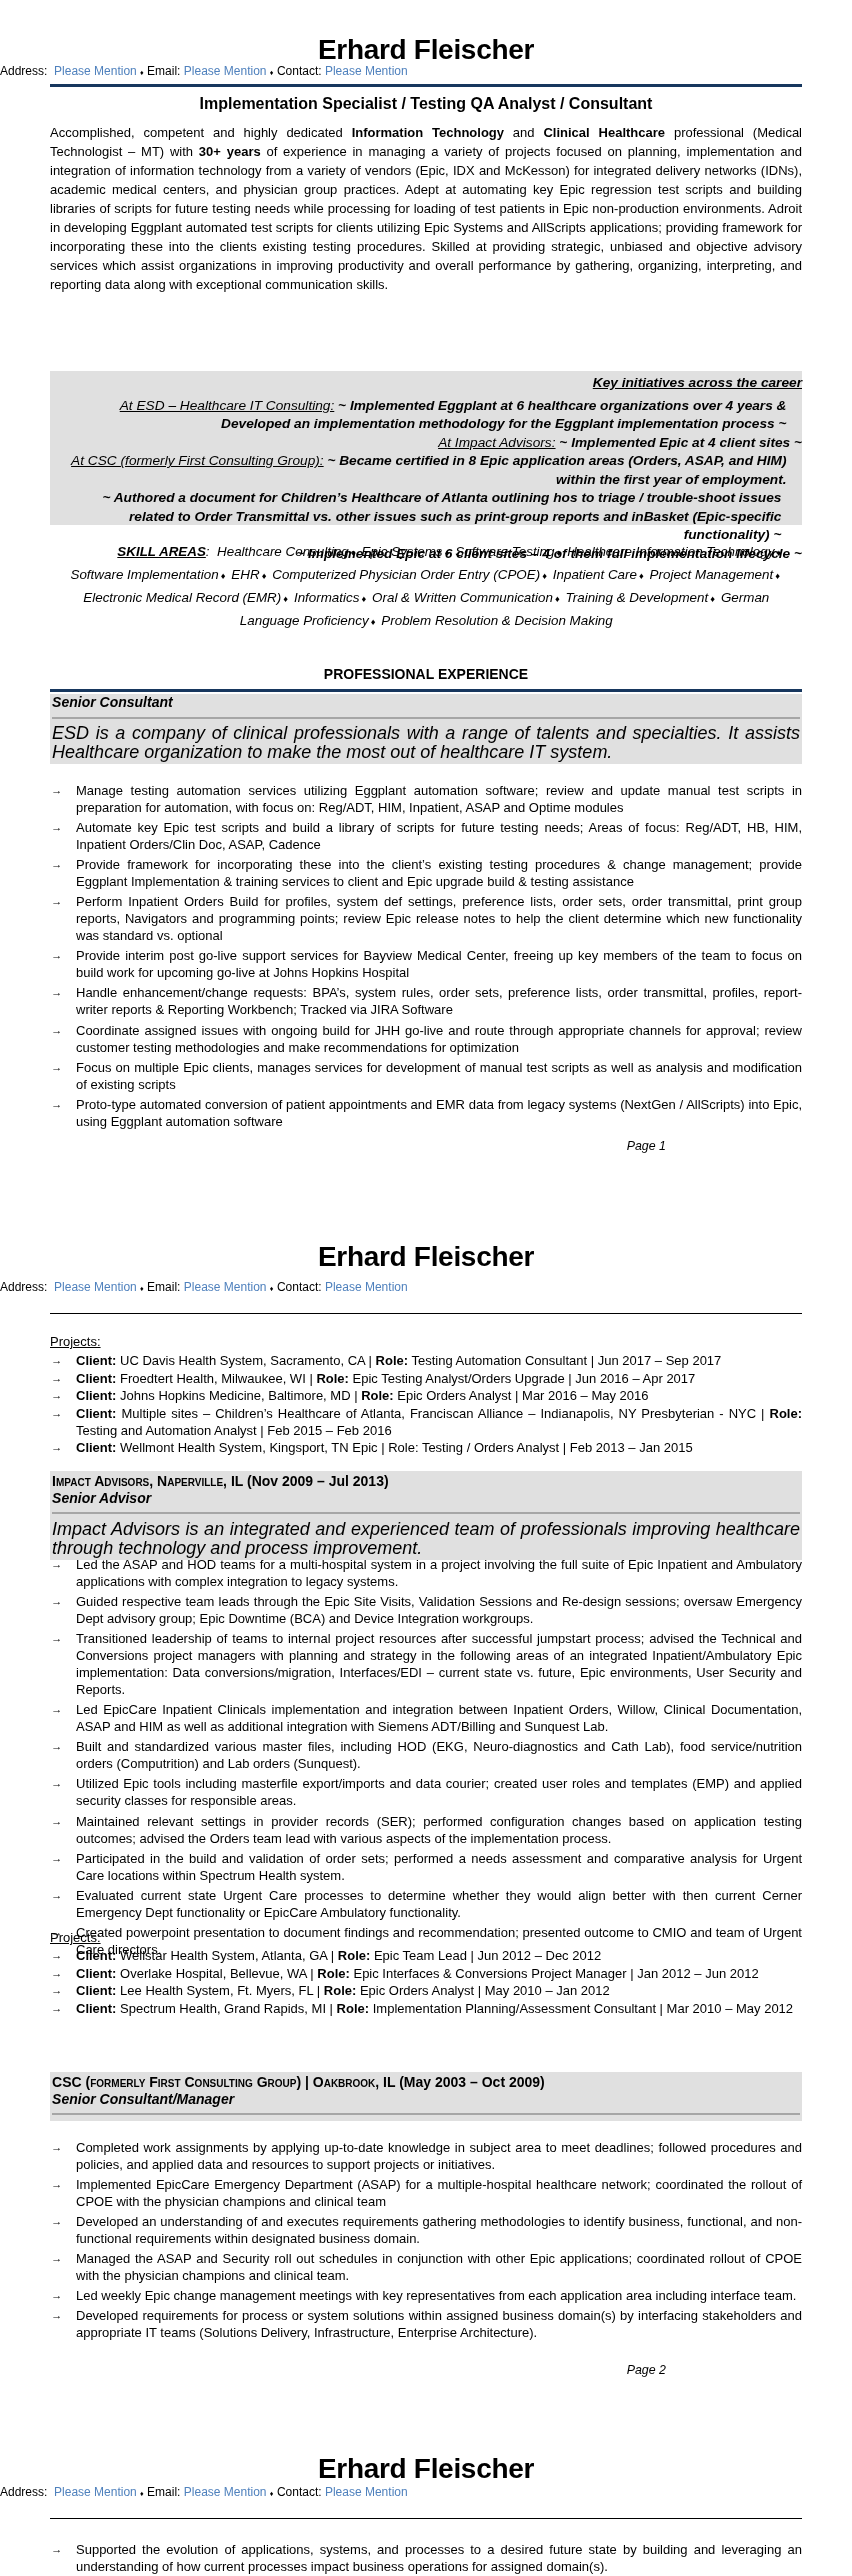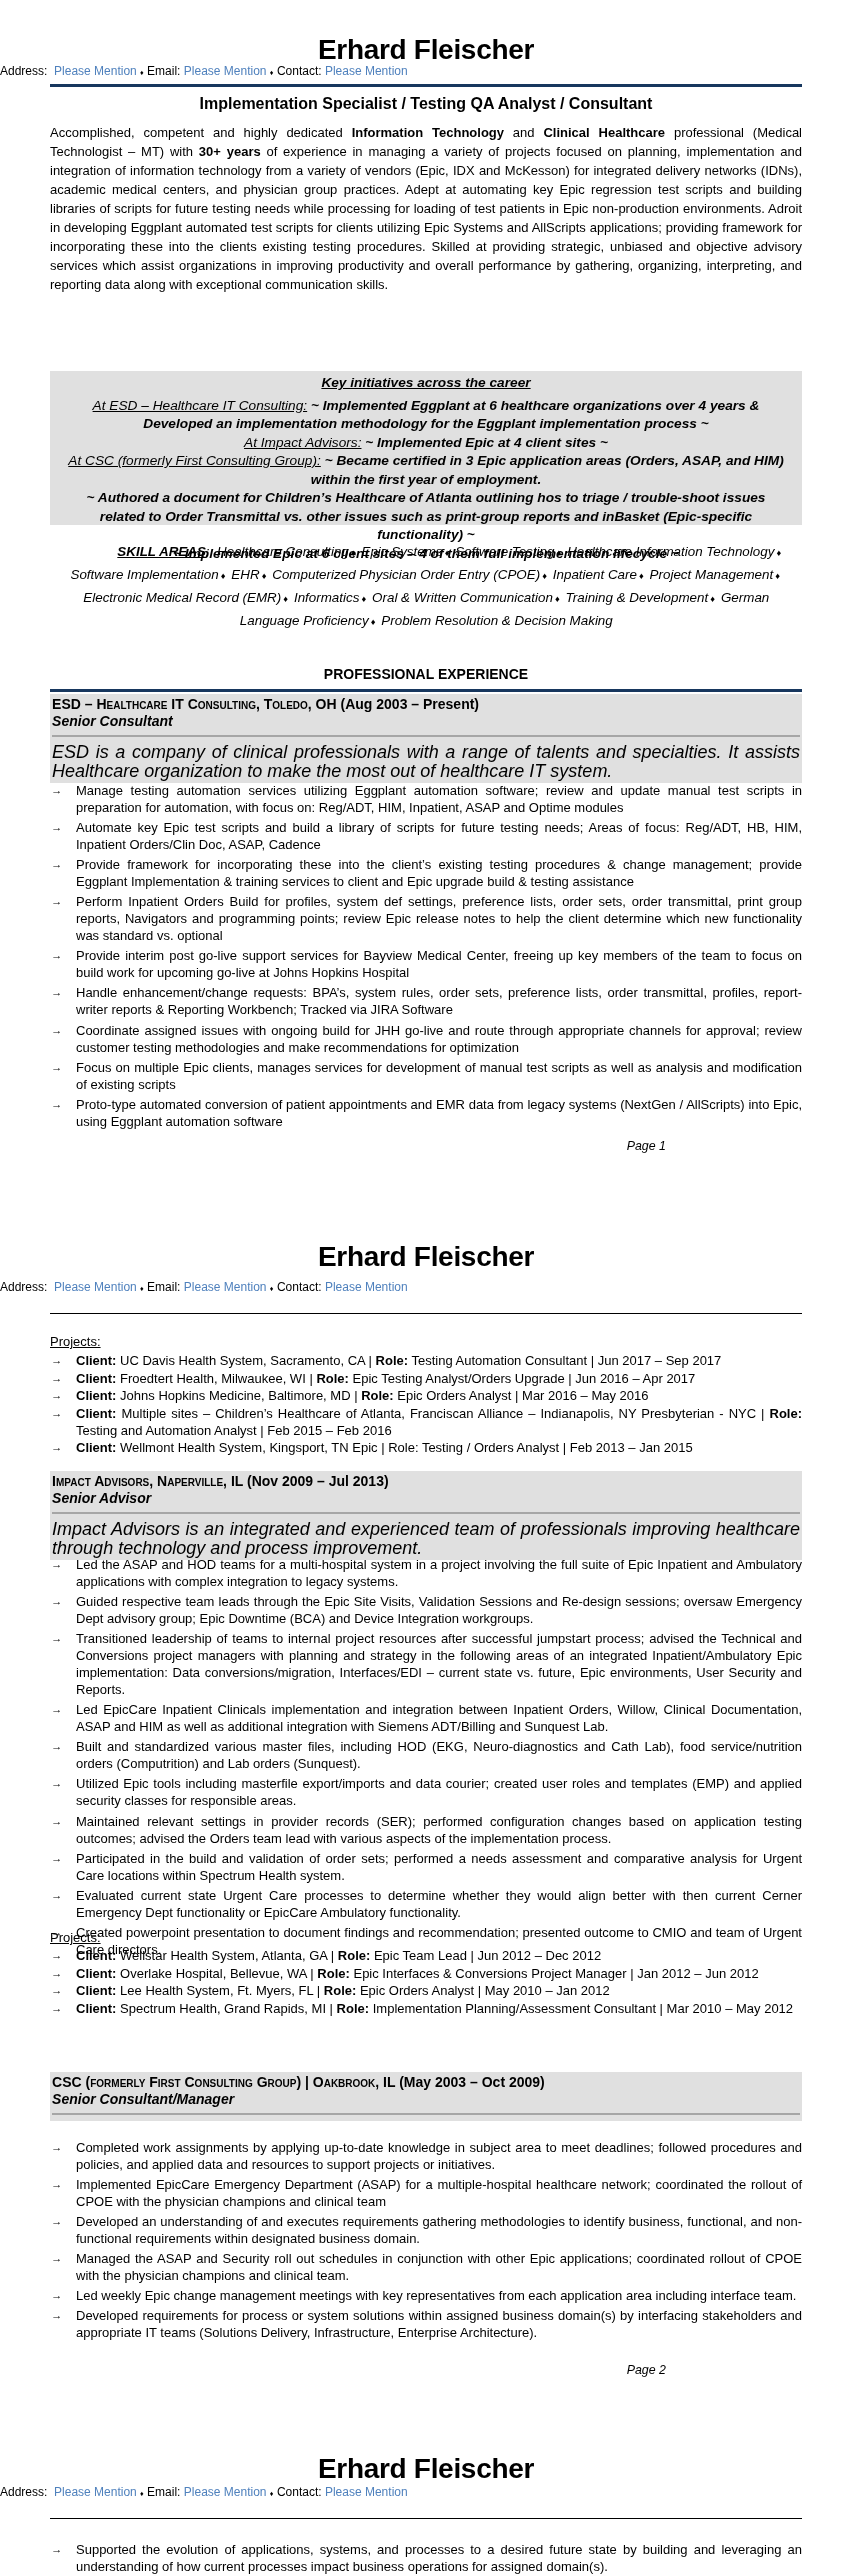--- a/index.html
+++ b/index.html
@@ -51,25 +51,25 @@
     <span class="link">Please Mention</span>
   </div>
   <div class="rule-blue" style="top:84px;"></div>
 
   <div class="headline" style="top:95px;">Implementation Specialist / Testing QA Analyst / Consultant</div>
 
   <div class="para" style="top:123px;">
     <span>Accomplished, competent and highly dedicated </span><b>Information Technology</b><span> and </span><b>Clinical Healthcare</b><span> professional (Medical Technologist – MT) with </span><b>30+ years</b><span> of experience in managing a variety of projects focused on planning, implementation and integration of information technology from a variety of vendors (Epic, IDX and McKesson) for integrated delivery networks (IDNs), academic medical centers, and physician group practices. Adept at automating key Epic regression test scripts and building libraries of scripts for future testing needs while processing for loading of test patients in Epic non-production environments. Adroit in developing Eggplant automated test scripts for clients utilizing Epic Systems and AllScripts applications; providing framework for incorporating these into the clients existing testing procedures. Skilled at providing strategic, unbiased and objective advisory services which assist organizations in improving productivity and overall performance by gathering, organizing, interpreting, and reporting data along with exceptional communication skills.</span>
   </div>
 
-  <div class="keybox" style="top:371px; height:147px;">
+  <div class="keybox" style="top:371px; height:147px;text-align:right;">
     <span class="ttl">Key initiatives across the career</span>
     <div style="padding:0 15.5px;"><span class="u">At ESD – Healthcare IT Consulting:</span><b> ~ Implemented Eggplant at 6 healthcare organizations over 4 years &amp; Developed an implementation methodology for the Eggplant implementation process ~</b></div>
     <div><span class="u">At Impact Advisors:</span><b> ~ Implemented Epic at 4 client sites ~</b></div>
-    <div style="padding:0 15.5px;"><span class="u">At CSC (formerly First Consulting Group):</span><b> ~ Became certified in 3 Epic application areas (Orders, ASAP, and HIM) within the first year of employment.</b></div>
+    <div style="padding:0 15.5px;"><span class="u">At CSC (formerly First Consulting Group):</span><b> ~ Became certified in 8 Epic application areas (Orders, ASAP, and HIM) within the first year of employment.</b></div>
     <div style="padding:0 20.6px;"><b>~ Authored a document for Children’s Healthcare of Atlanta outlining hos to triage / trouble-shoot issues related to Order Transmittal vs. other issues such as print-group reports and inBasket (Epic-specific functionality) ~</b></div>
     <div><b>~ Implemented Epic at 6 client sites – 4 of them full implementation lifecycle ~</b></div>
   </div>
 
   <div class="skills" style="top:541px; padding:0 10.3px; width:732px;">
     <span class="lbl">SKILL AREAS</span>:&nbsp;
     <span>Healthcare Consulting</span><span class="sep">♦</span>
     <span>Epic Systems</span><span class="sep">♦</span>
     <span>Software Testing</span><span class="sep">♦</span>
     <span>Healthcare Information Technology</span><span class="sep">♦</span>
@@ -83,21 +83,20 @@
     <span>Oral &amp; Written Communication</span><span class="sep">♦</span>
     <span>Training &amp; Development</span><span class="sep">♦</span>
     <span>German Language Proficiency</span><span class="sep">♦</span>
     <span>Problem Resolution &amp; Decision Making</span>
   </div>
 
   <div class="section-title" style="top:666px;">PROFESSIONAL EXPERIENCE</div>
   <div class="rule-blue" style="top:689px; height:2.6px;"></div>
 
   <div class="jobbox" style="top:694px;">
-    <div class="co"><span>ESD – Healthcare IT Consulting, Toledo, OH</span> <span class="dates">(Aug 2003 – Present)</span></div>
     <div class="role">Senior Consultant</div>
     <div class="inner-rule"></div>
     <div class="desc">ESD is a company of clinical professionals with a range of talents and specialties. It assists Healthcare organization to make the most out of healthcare IT system.</div>
   </div>
 
   <ul class="arrows" style="top:782px;">
     <li><span class="arr">→</span><span>Manage testing automation services utilizing Eggplant automation software; review and update manual test scripts in preparation for automation, with focus on: Reg/ADT, HIM, Inpatient, ASAP and Optime modules</span></li>
     <li><span class="arr">→</span><span>Automate key Epic test scripts and build a library of scripts for future testing needs; Areas of focus: Reg/ADT, HB, HIM, Inpatient Orders/Clin Doc, ASAP, Cadence</span></li>
     <li><span class="arr">→</span><span>Provide framework for incorporating these into the client’s existing testing procedures &amp; change management; provide Eggplant Implementation &amp; training services to client and Epic upgrade build &amp; testing assistance</span></li>
     <li><span class="arr">→</span><span>Perform Inpatient Orders Build for profiles, system def settings, preference lists, order sets, order transmittal, print group reports, Navigators and programming points; review Epic release notes to help the client determine which new functionality was standard vs. optional</span></li>

